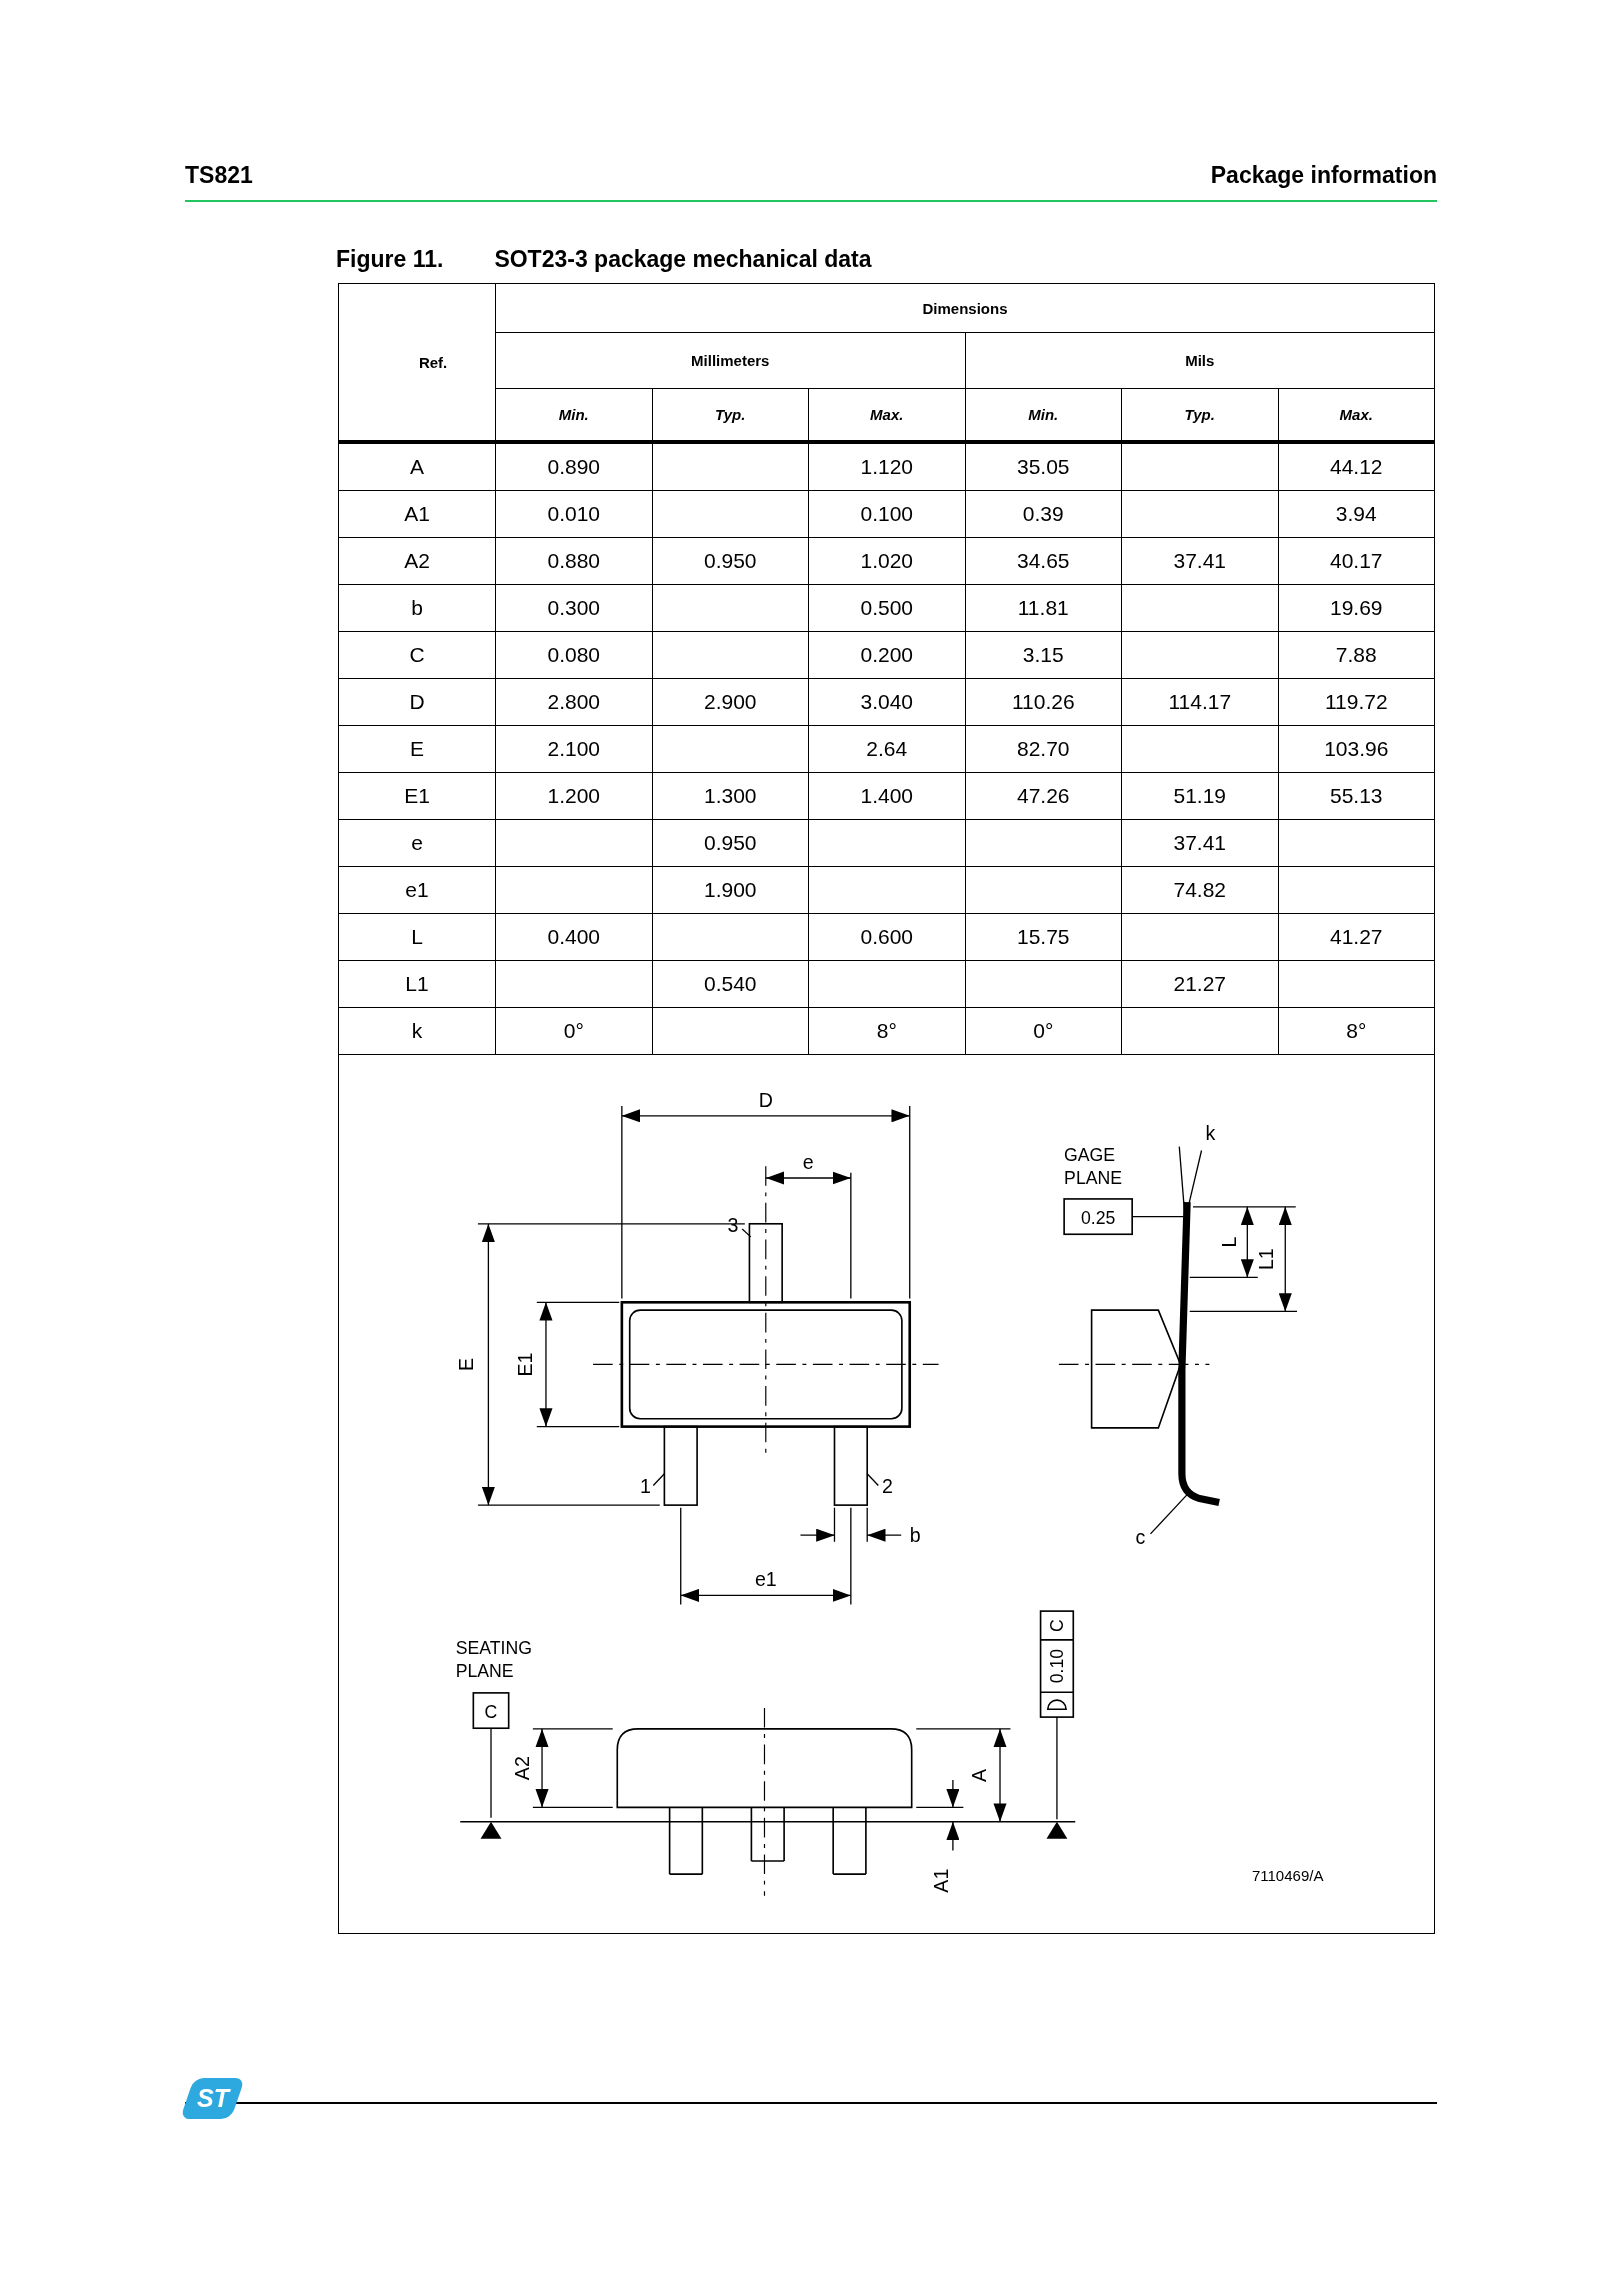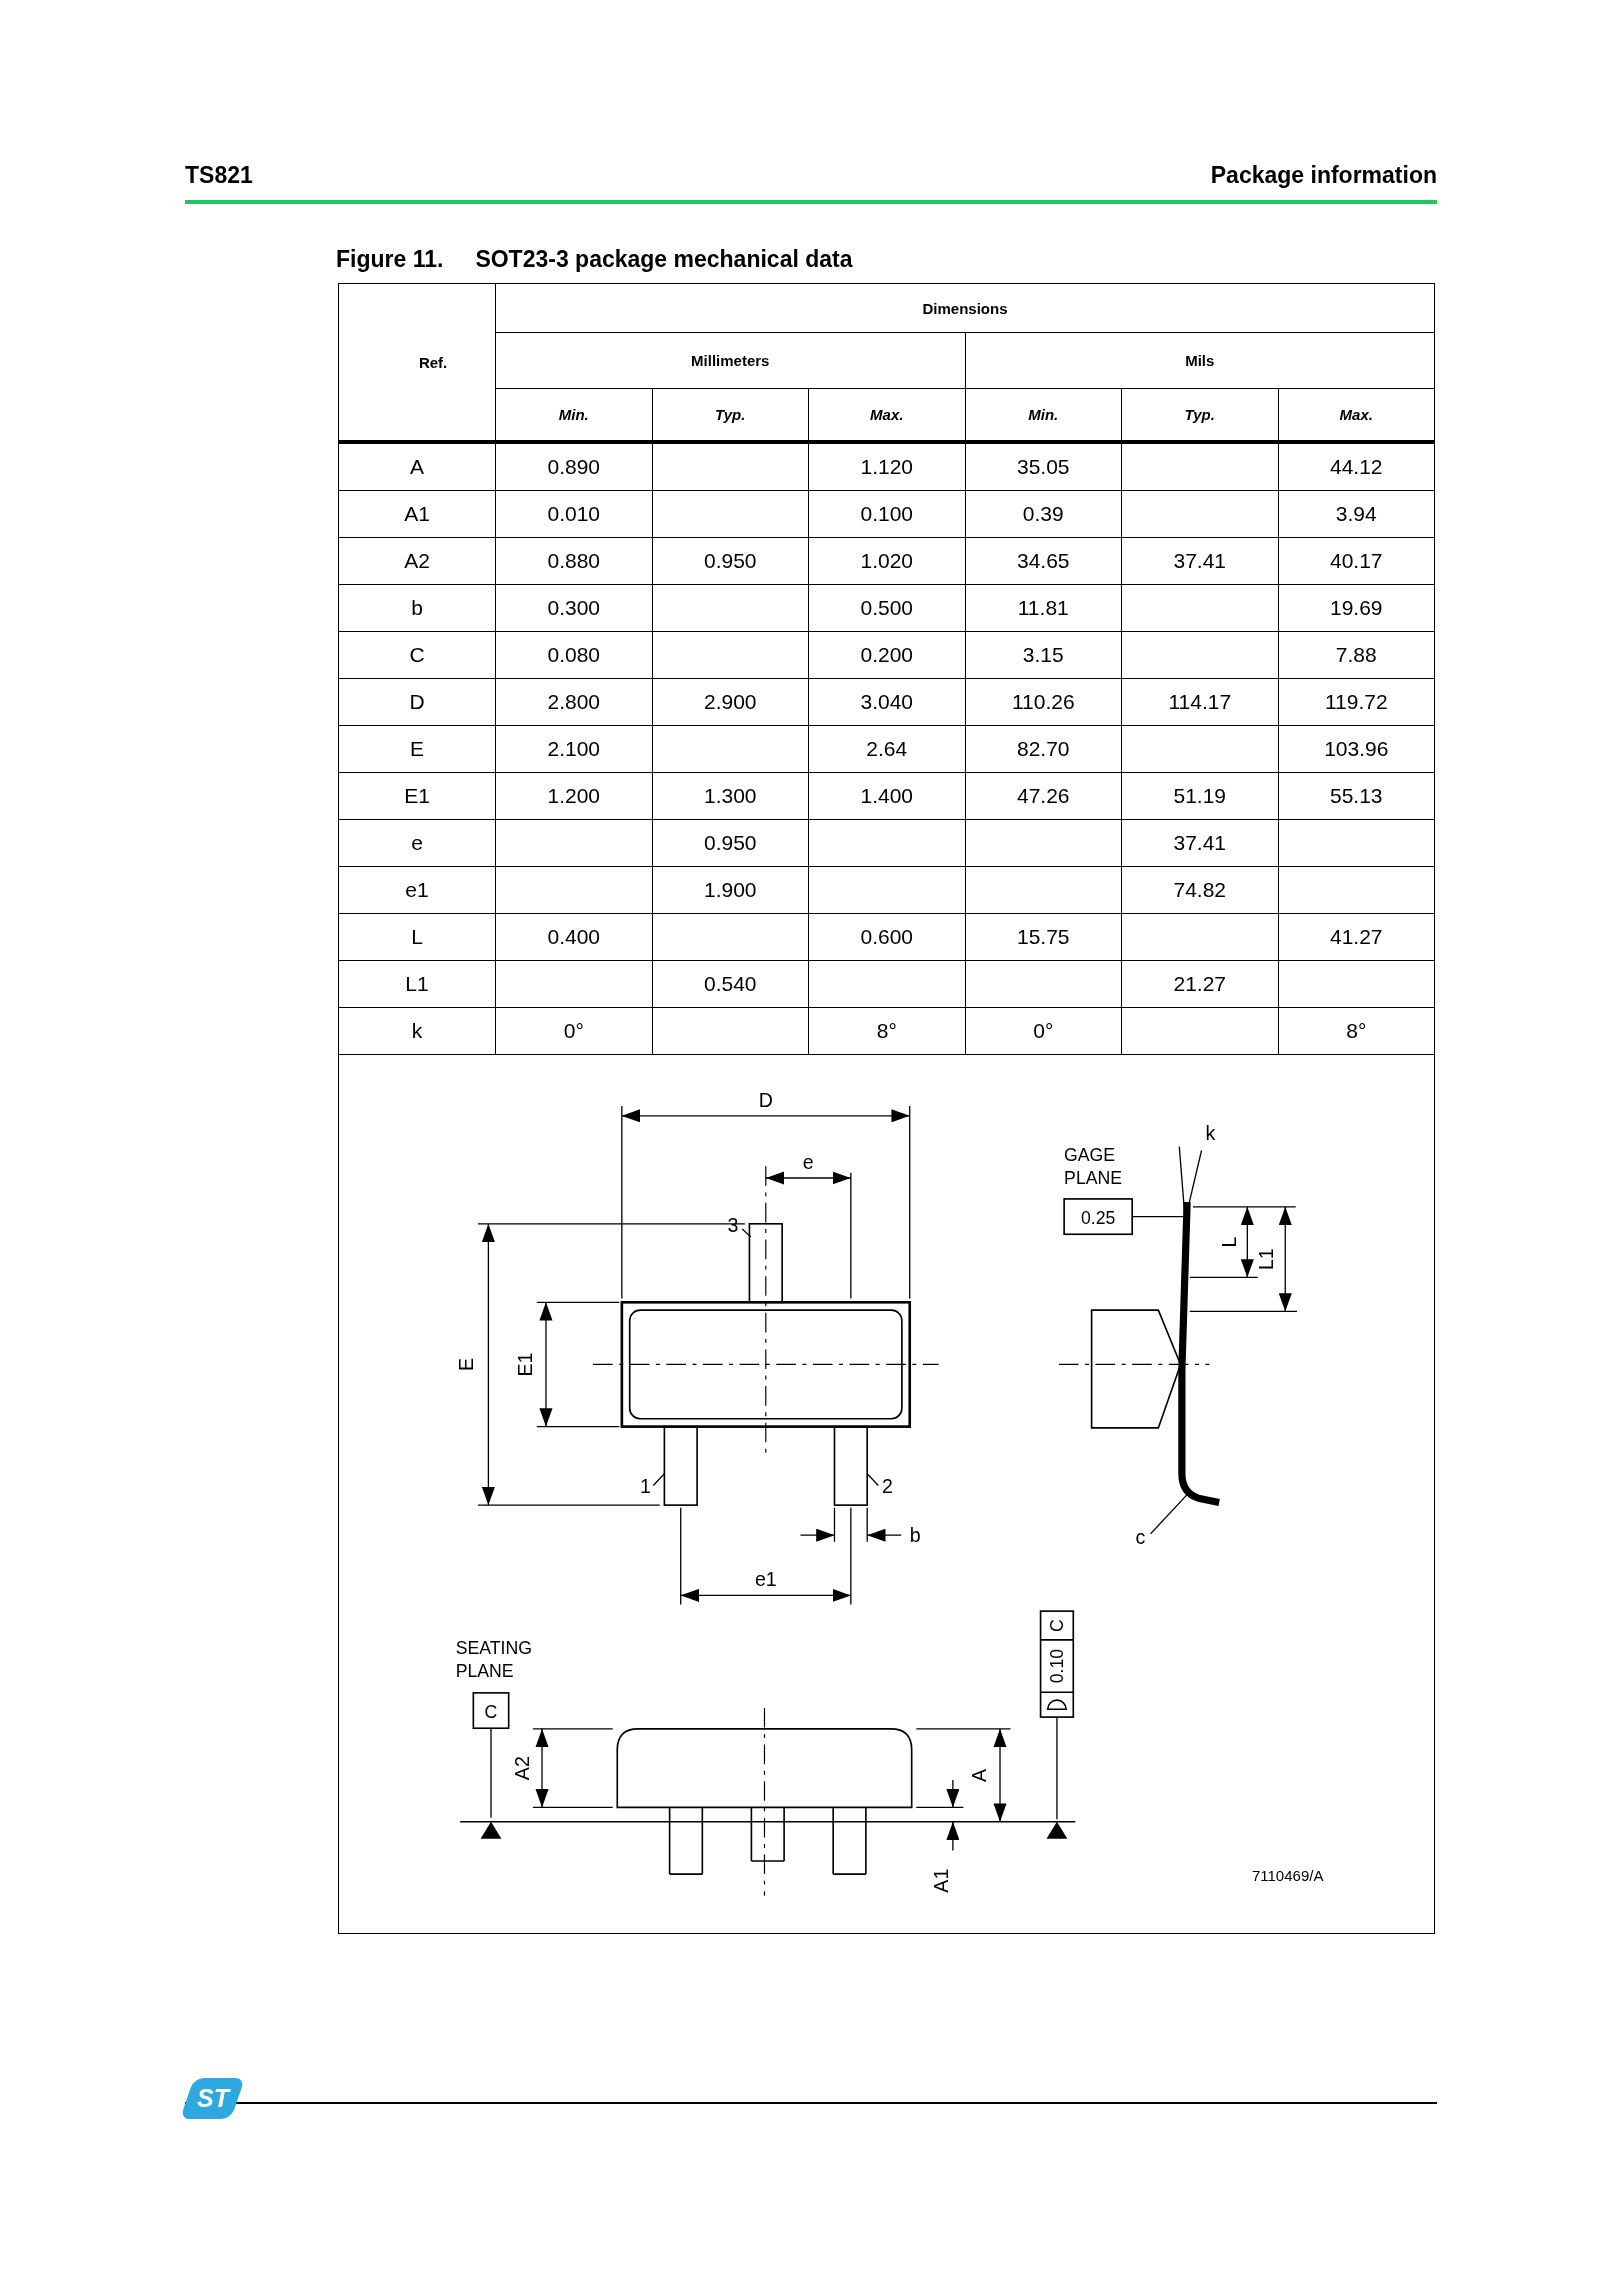--- a/index.html
+++ b/index.html
@@ -6,25 +6,25 @@
   .page {
     position:relative; width:1622px; height:2295px; background:#ffffff;
     font-family:"Liberation Sans","DejaVu Sans",sans-serif; color:#000;
     margin:0 auto; overflow:hidden;
   }
   
   .hdr {
     position:absolute; left:185px; top:162px; width:1252px;
     display:flex; justify-content:space-between; align-items:flex-end;
     font-size:23px; font-weight:bold;
-    border-bottom:4px solid #22c55e; padding-bottom:10.5px;
+    border-bottom:2px solid #22c55e; padding-bottom:10.5px;
   }
   
   .caption { position:absolute; left:336px; top:246px; font-size:23px; font-weight:bold; }
-  .caption .flabel { margin-right:32px; }
+  .caption .flabel { margin-right:51px; }
   
   .content { position:absolute; left:338px; top:283px; width:1097px; }
   table { border-collapse:collapse; width:100%; table-layout:fixed; }
   th,td { border:1.3px solid #000; text-align:center; vertical-align:middle; padding:0 3.9px; }
   thead th { font-weight:bold; font-size:15px; }
   tr.h-dim th { height:48px; }
   tr.h-group th { height:55px; }
   tr.h-cols th { height:51px; border-bottom:4.6px solid #000;font-style:italic; }
   th.ref { border-bottom:4.6px solid #000;padding-left:36px; }
   tbody td { height:46px; font-size:21px; font-weight:normal; }

